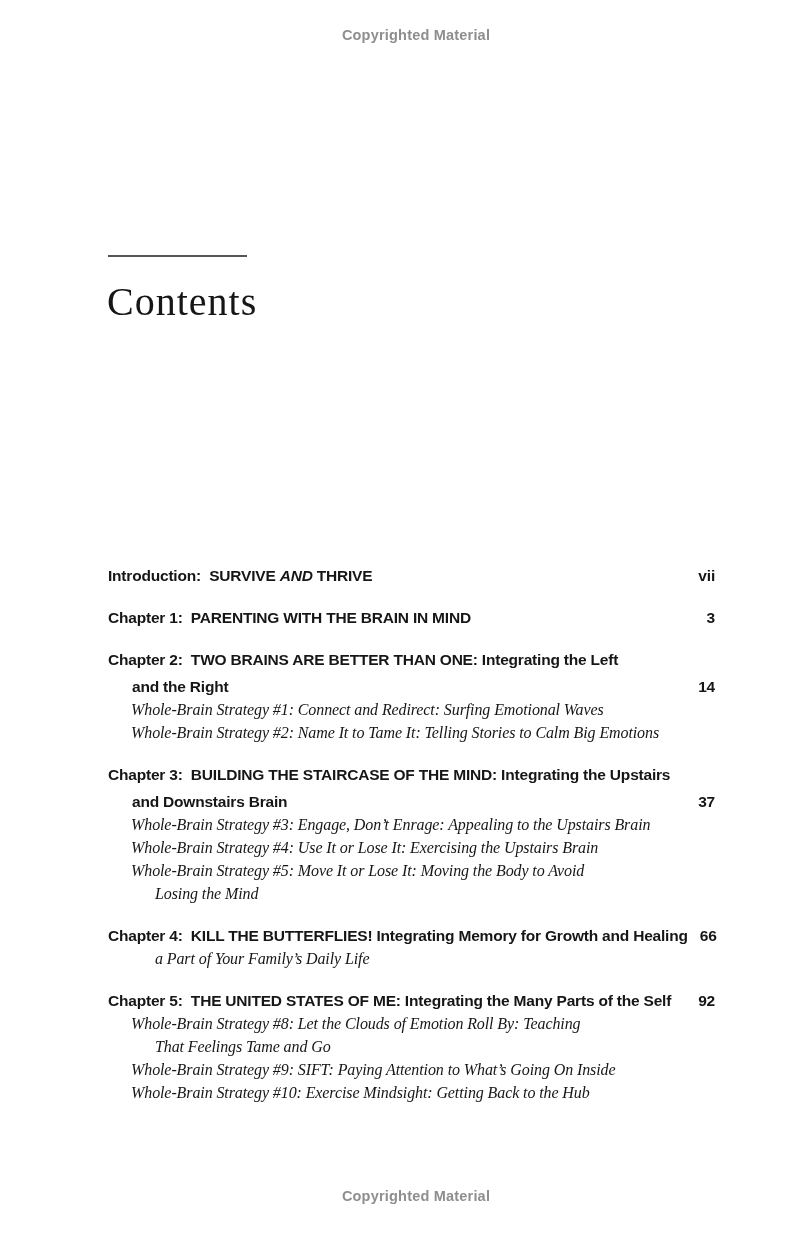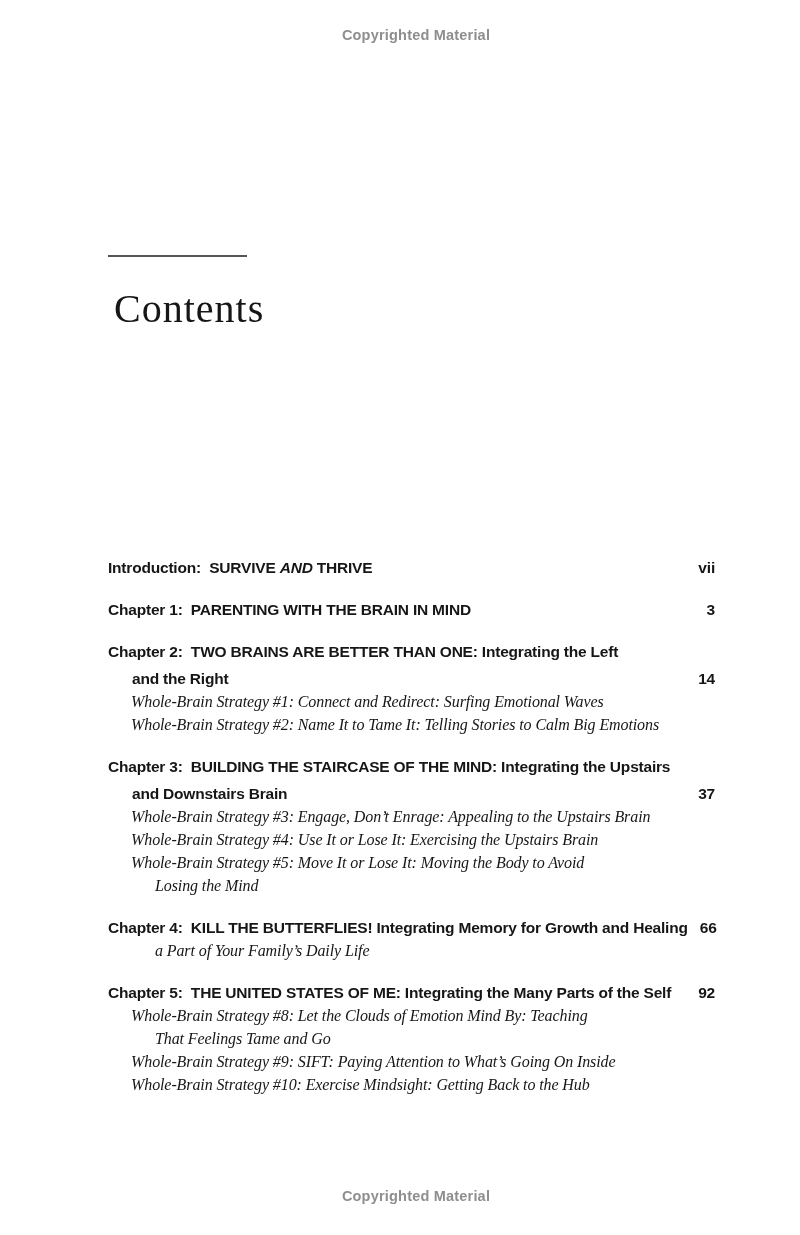--- a/index.html
+++ b/index.html
@@ -58,20 +58,21 @@
   .h-line {
     display: flex;
     justify-content: space-between;
     align-items: baseline;
     line-height: 23px;
     font-family: "Liberation Sans", sans-serif;
     font-weight: bold;
     font-size: 15.5px;
     letter-spacing: -0.2px;
     color: var(--text-color, #161616);
+    margin-top: 8px;
   }
   .h-line + .h-line {
     margin-top: 4px;
   }
   .h-text {
     white-space: pre;
   }
   .h-text .it {
     font-style: italic;
   }
@@ -102,21 +103,21 @@
 </style>
 </head>
 <body>
 
 <div class="page" style="--text-color: #161616; --notice-color: #8e8e8e; --rule-color: #555555;">
 
   <div class="notice notice-top">Copyrighted Material</div>
 
   <div class="title-rule"></div>
 
-  <h1 class="page-title" style="margin:8px; font-weight:400;">Contents</h1>
+  <h1 class="page-title" style="margin:1px; font-weight:400;">Contents</h1>
 
   <div class="toc">
       <div class="toc-entry">
         <div class="h-line">
           <span class="h-text"><span>Introduction:  SURVIVE </span><span class="it">AND</span><span> THRIVE</span></span>
           <span class="page-num">vii</span>
         </div>
       </div>
       <div class="toc-entry">
         <div class="h-line">
@@ -153,21 +154,21 @@
           <span class="h-text"><span>Chapter 4:  KILL THE BUTTERFLIES! Integrating Memory for Growth and Healing</span></span>
           <span class="page-num">66</span>
         </div>
         <div class="strategy-line cont">a Part of Your Family’s Daily Life</div>
       </div>
       <div class="toc-entry">
         <div class="h-line">
           <span class="h-text"><span>Chapter 5:  THE UNITED STATES OF ME: Integrating the Many Parts of the Self</span></span>
           <span class="page-num">92</span>
         </div>
-        <div class="strategy-line">Whole-Brain Strategy #8: Let the Clouds of Emotion Mind By: Teaching</div>
+        <div class="strategy-line">Whole-Brain Strategy #8: Let the Clouds of Emotion Roll By: Teaching</div>
         <div class="strategy-line cont">That Feelings Tame and Go</div>
         <div class="strategy-line">Whole-Brain Strategy #9: SIFT: Paying Attention to What’s Going On Inside</div>
         <div class="strategy-line">Whole-Brain Strategy #10: Exercise Mindsight: Getting Back to the Hub</div>
       </div>
     </div>
 
   <div class="notice notice-bottom">Copyrighted Material</div>
 
 </div>
 

